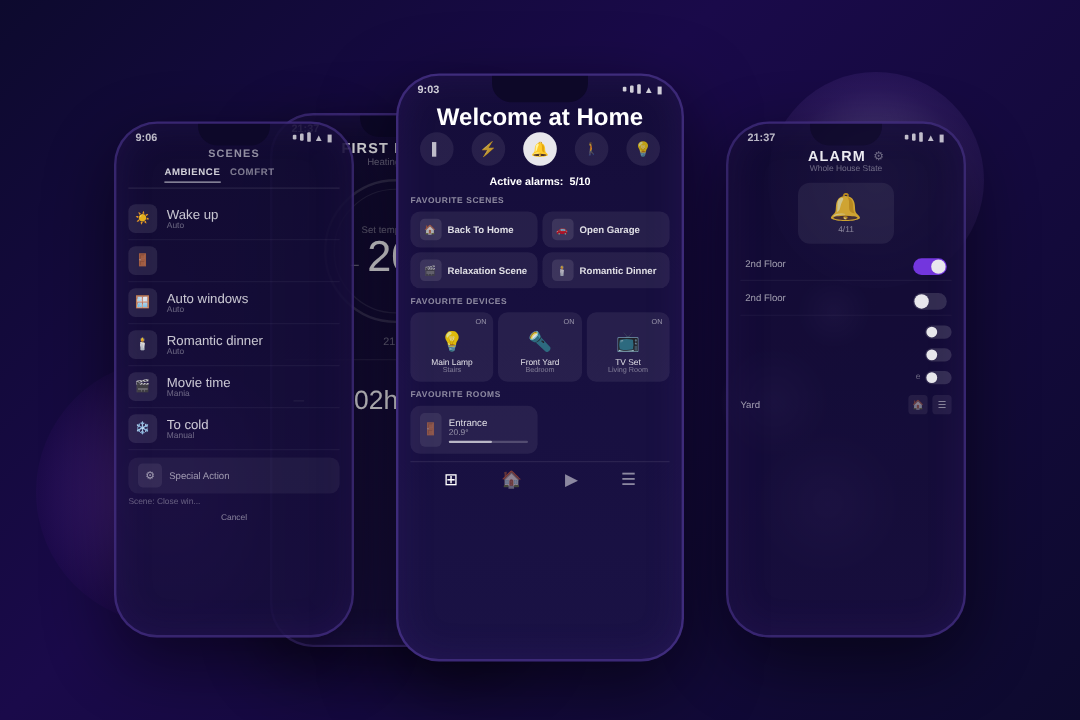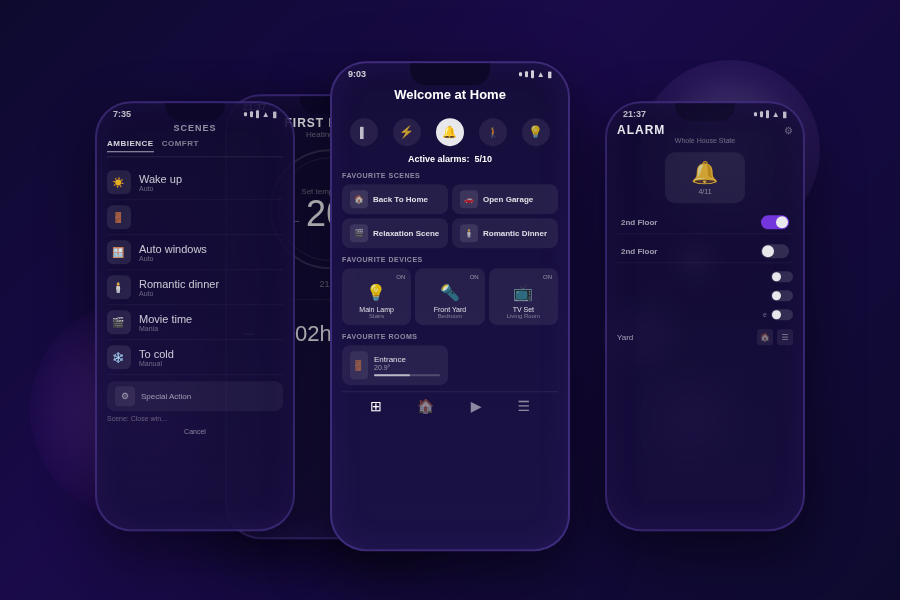--- a/index.html
+++ b/index.html
@@ -138,23 +138,23 @@
     .screen {
       padding: 2px 10px 8px;
       height: calc(100% - 28px);
       overflow: hidden;
     }
 
     
     .center-title {
       text-align: center;
       color: #fff;
-      font-size: 13px;
+      font-size: 20px;
       font-weight: 600;
-      margin: 4px 0 16px;
+      margin: 4px 0 0;
     }
 
     .icon-row {
       display: flex;
       justify-content: space-around;
       align-items: center;
       margin-bottom: 8px;
     }
     .icon-btn {
       width: 28px; height: 28px;
@@ -336,20 +336,21 @@
       color: rgba(255,255,255,0.5);
       font-size: 8px;
       font-weight: 600;
       letter-spacing: 0.5px;
       text-transform: uppercase;
       padding-bottom: 3px;
     }
     .left-tab.active {
       color: rgba(255,255,255,0.9);
       border-bottom: 1px solid rgba(255,255,255,0.7);
+      margin-left: 30px;
     }
 
     .scene-list-item {
       display: flex;
       align-items: center;
       gap: 8px;
       padding: 5px 0;
       border-bottom: 1px solid rgba(255,255,255,0.05);
     }
     .sli-icon {
@@ -431,26 +432,25 @@
       color: rgba(255,255,255,0.85);
       margin-bottom: 2px;
     }
     .alarm-device-count {
       color: rgba(255,255,255,0.5);
       font-size: 7px;
     }
 
     .toggle-row {
       display: flex;
-      align-items: center;
+      align-items: flex-start;
       justify-content: space-between;
       margin-bottom: 6px;
       padding: 4px 4px;
       border-bottom: 1px solid rgba(255,255,255,0.05);
-      font-weight: bold;
     }
     .toggle-label {
       color: rgba(255,255,255,0.65);
       font-size: 8px;
     }
     .toggle-switch {
       width: 28px; height: 14px;
       border-radius: 7px;
       position: relative;
       cursor: pointer;
@@ -593,21 +593,21 @@
 <div class="bg-orb orb2"></div>
 <div class="bg-orb orb3"></div>
 <div class="bg-orb orb4"></div>
 <div class="bg-orb orb5"></div>
 
 <div class="phones-wrapper">
 
   <div class="phone phone-left" style="position:absolute; left:55px; top:55px;">
     <div class="notch notch-small"></div>
     <div class="status-bar">
-      <span class="time">7:35</span>
+      <span class="time">9:06</span>
       <div class="status-icons">
         <div class="signal-bar" style="height:4px"></div>
         <div class="signal-bar" style="height:6px"></div>
         <div class="signal-bar" style="height:8px"></div>
         <span style="font-size:8px;color:rgba(255,255,255,0.8)">▲</span>
         <span style="font-size:8px;color:rgba(255,255,255,0.8)">▮</span>
       </div>
     </div>
     <div class="screen">
       <div class="left-phone-title">SCENES</div>
@@ -809,21 +809,21 @@
       <div class="status-icons">
         <div class="signal-bar" style="height:4px"></div>
         <div class="signal-bar" style="height:6px"></div>
         <div class="signal-bar" style="height:8px"></div>
         <span style="font-size:8px">▲</span>
         <span style="font-size:8px">▮</span>
       </div>
     </div>
     <div class="screen">
       <div class="right-header">
-        <div style="display:flex;align-items:center;justify-content:space-between;gap:6px">
+        <div style="display:flex;align-items:center;justify-content:center;gap:6px">
           <div class="right-header-title">ALARM</div>
           <span style="color:rgba(255,255,255,0.4);font-size:10px">⚙</span>
         </div>
         <div class="right-header-sub">Whole House State</div>
       </div>
 
       <div class="alarm-device">
         <div class="alarm-device-card">
           <div class="alarm-device-icon">🔔</div>
           <div class="alarm-device-count">4/11</div>

